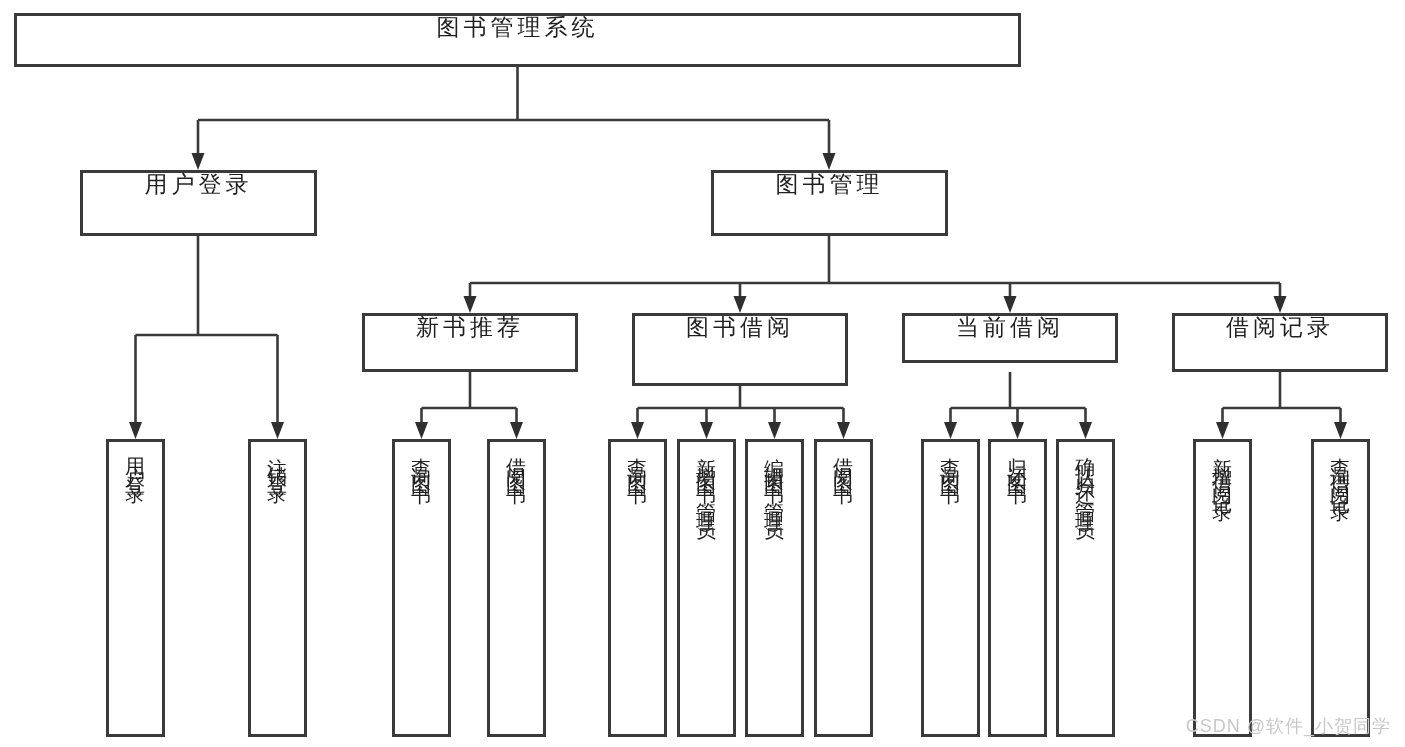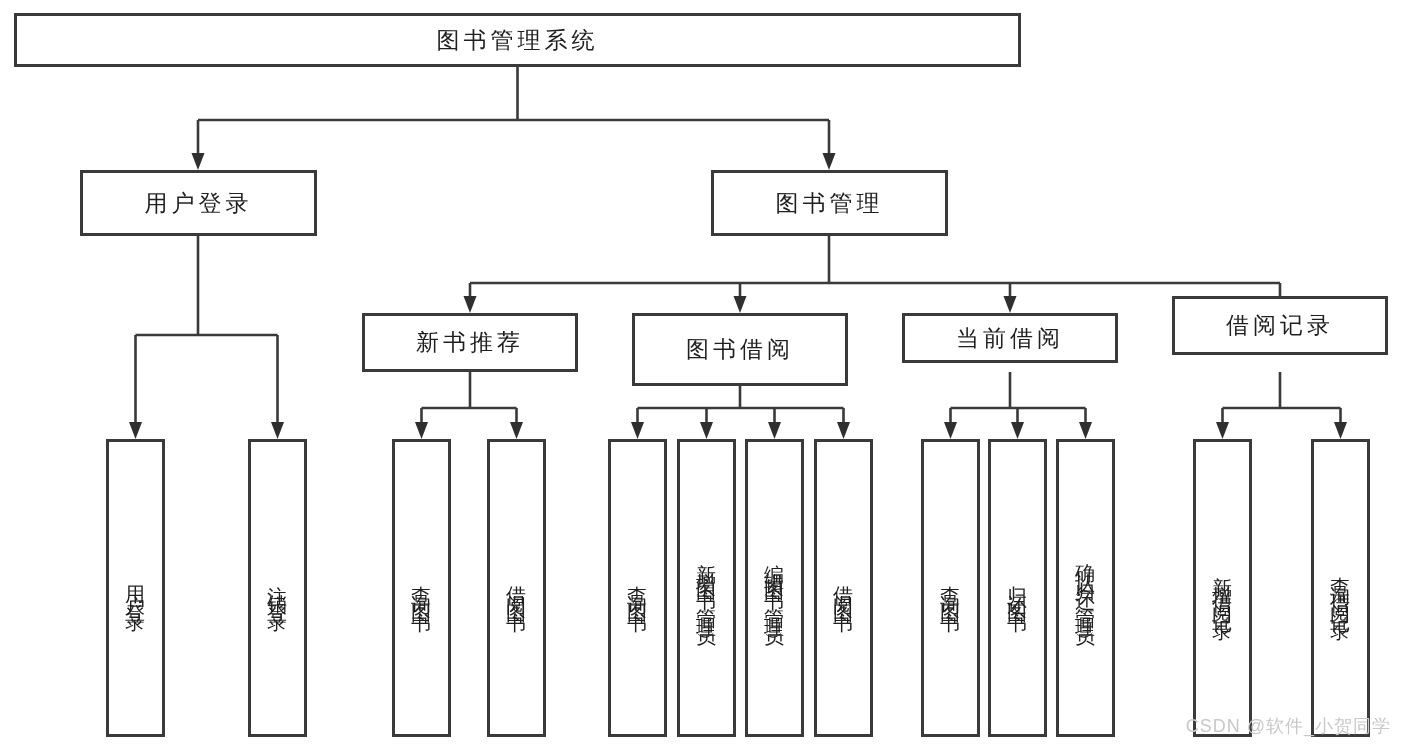--- a/index.html
+++ b/index.html
@@ -15,21 +15,21 @@
     position: absolute;
     left: 0; top: 0;
     width: 1405px; height: 747px;
   }
   .box {
     position: absolute;
     box-sizing: border-box;
     background: #ffffff;
     border: 3px solid #3a3a3a;
     display: flex;
-    align-items: center;
+    align-items: flex-start;
     justify-content: center;
     color: #1f1f1f;
   }
   .box.h .lbl {
     font-size: 23px;
     letter-spacing: 4px;
     white-space: nowrap;
     line-height: 1;
   }
   .box.v .lbl {
@@ -106,21 +106,21 @@
 
   <div class="box h" style="left:711px; top:170px; width:237px; height:66px;">
     <span class="lbl">图书管理</span>
   </div>
   <div class="box h" style="left:632px; top:313px; width:216px; height:73px;">
     <span class="lbl">图书借阅</span>
   </div>
   <div class="box h" style="left:902px; top:313px; width:216px; height:50px;">
     <span class="lbl">当前借阅</span>
   </div>
-  <div class="box h" style="left:1172px; top:296px; width:216px; height:59px;">
+  <div class="box h" style="left:1172px; top:313px; width:216px; height:59px;">
     <span class="lbl">借阅记录</span>
   </div>
 
   <div class="box v" style="left:106px; top:439px; width:59px; height:298px;">
     <span class="lbl">用户登录</span>
   </div>
   <div class="box v" style="left:248px; top:439px; width:59px; height:298px;">
     <span class="lbl">注销登录</span>
   </div>
 

